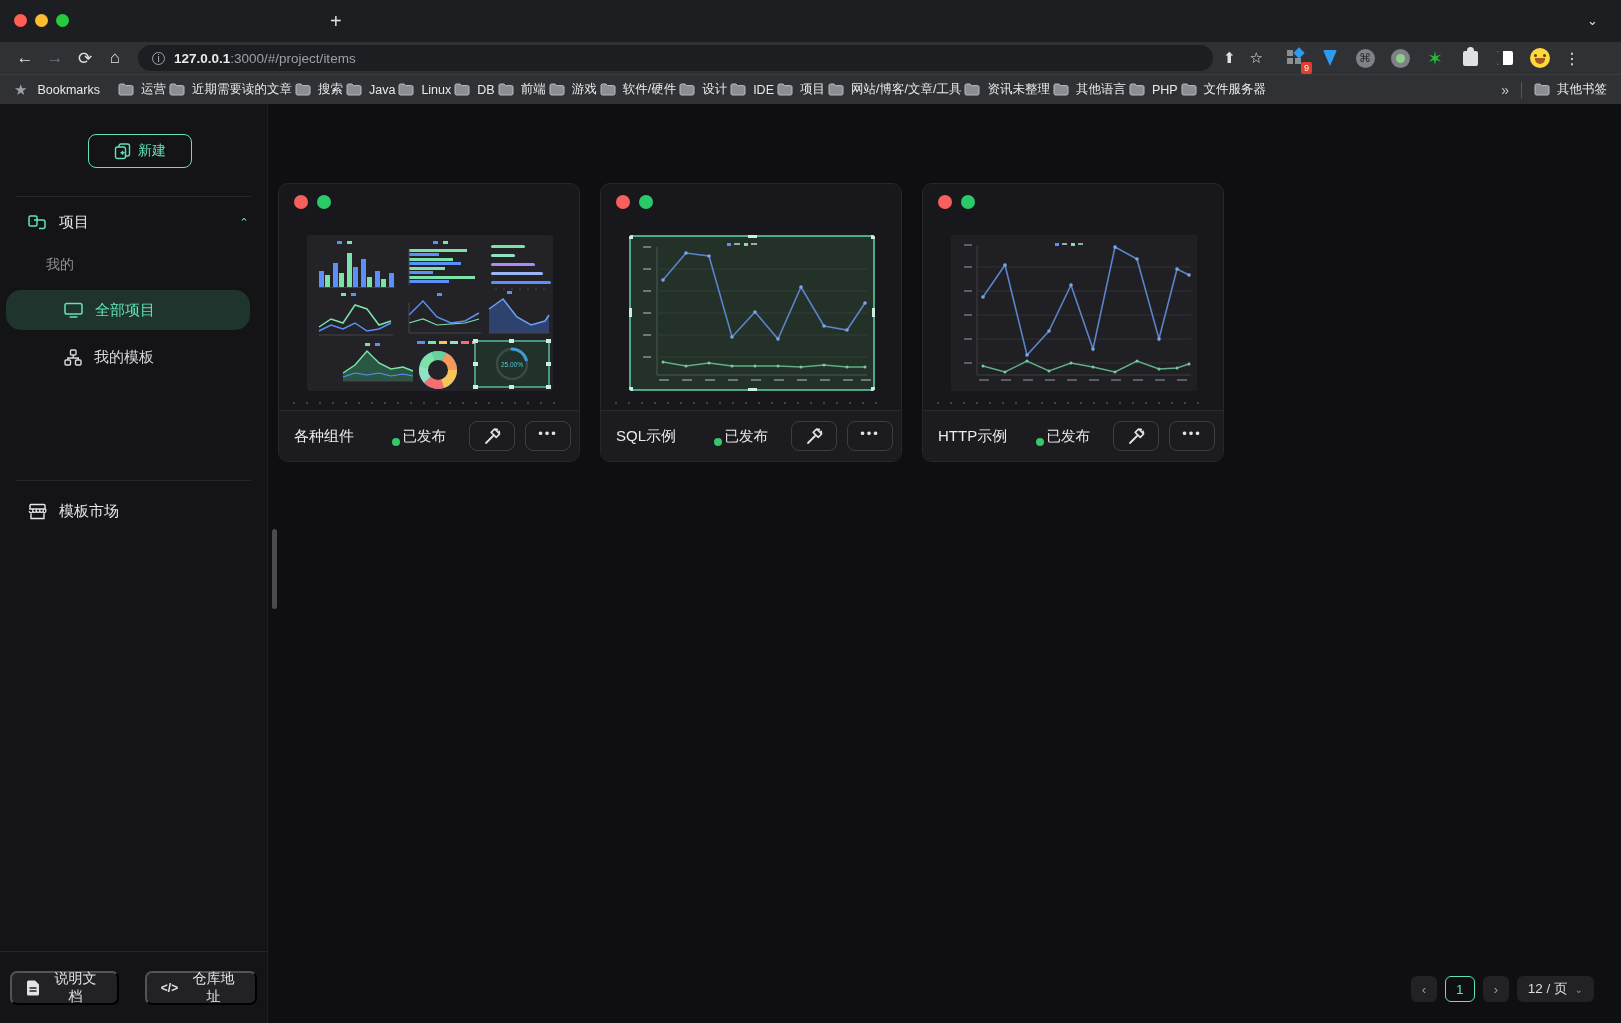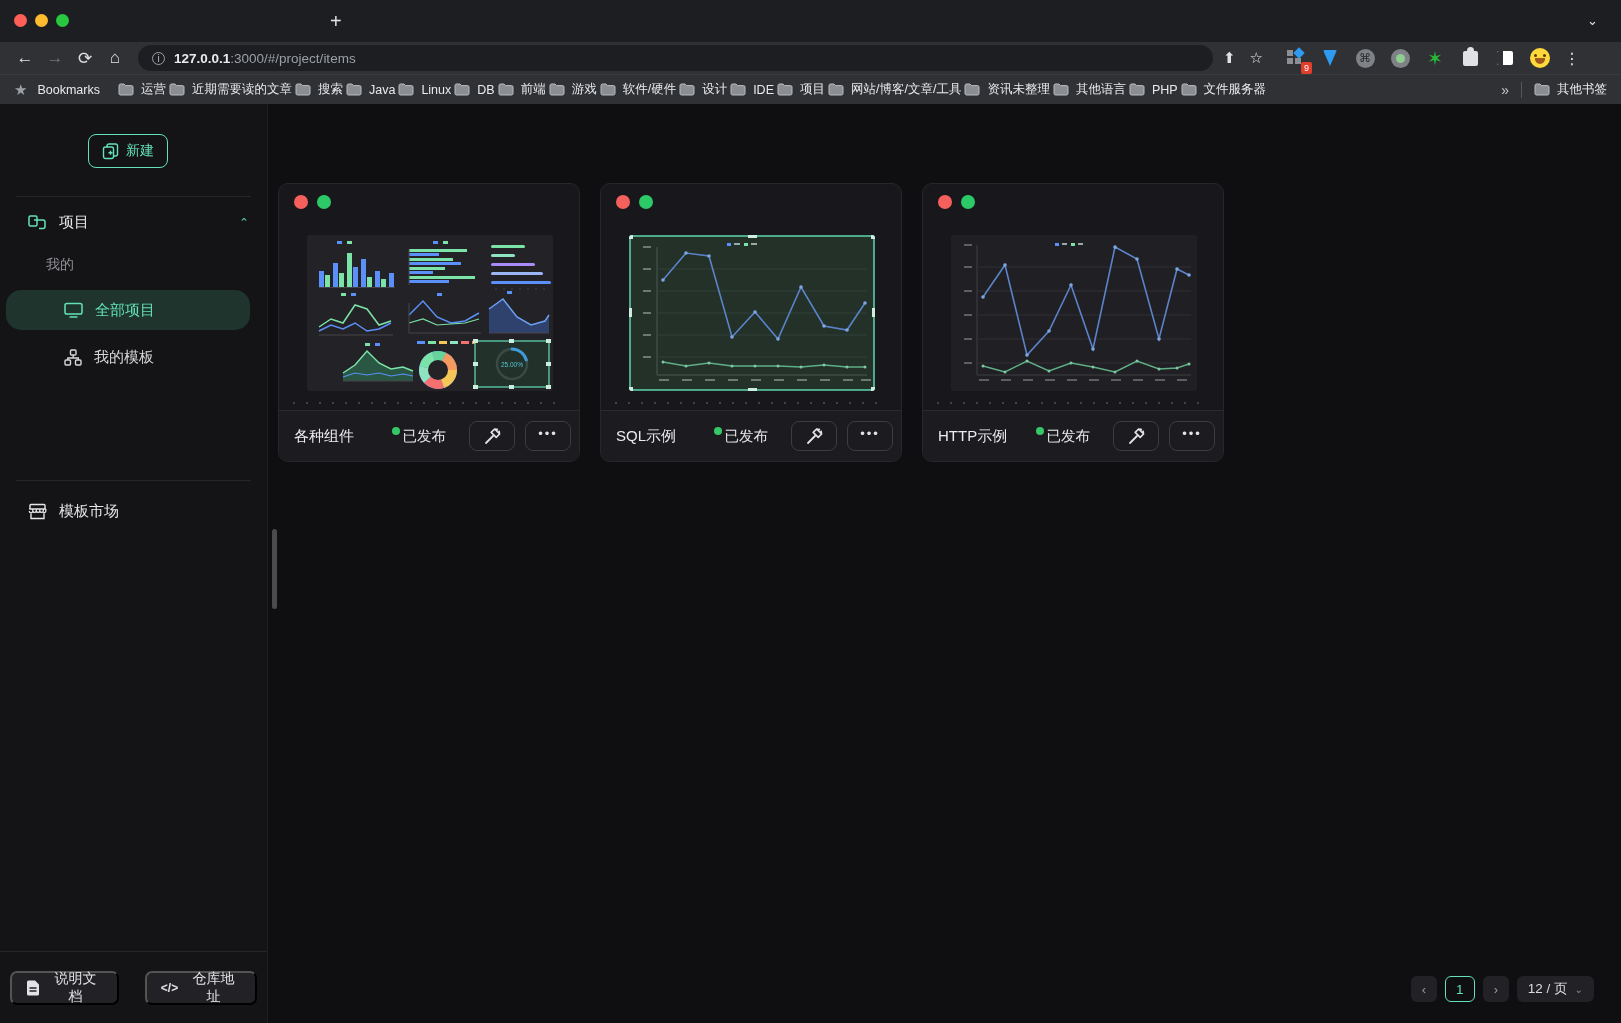--- a/index.html
+++ b/index.html
@@ -62,21 +62,21 @@
   .bm-item { display:flex; align-items:center; gap:7px; white-space:nowrap; }
   .bm-item svg { flex:none; }
   .bm-label { color:#e8eaed; font-size:12.5px; }
   .bm-right { display:flex; align-items:center; gap:12px; margin-left:10px; }
   .bm-more { color:#c8cacd; font-size:14px; }
   .bm-sep { width:1px; height:16px; background:#55575b; }
 
   
   .app { position:absolute; top:104px; left:0; right:0; bottom:0; background:#0f0f12; }
   .sidebar { position:absolute; left:0; top:0; bottom:0; width:268px; background:#141417; border-right:1px solid #1f1f23; }
-  .btn-new { position:absolute; left:88px; top:30px; width:80px; height:34px; border:1px solid #63e2b7;
+  .btn-new { position:absolute; left:88px; top:30px; width:104px; height:34px; border:1px solid #63e2b7;
     border-radius:8px; background:transparent; color:#63e2b7; font-size:14px; display:flex;
     align-items:center; justify-content:center; gap:7px; }
   .side-divider { position:absolute; left:16px; right:16px; height:1px; background:#26262a; }
   .group-row { position:absolute; left:28px; right:18px; top:103px; height:30px; display:flex; align-items:center; gap:12px; }
   .group-row .g-ic { color:#63e2b7; display:flex; }
   .group-row .g-label { color:#e6e6e9; font-size:15px; flex:1; }
   .group-row .g-chev { color:#63e2b7; font-size:12px; transform:scaleY(.9); }
   .sub-label { position:absolute; left:46px; top:152px; color:#8f9094; font-size:14px; }
   .side-item { position:absolute; left:6px; right:17px; height:40px; border-radius:15px; display:flex;
     align-items:center; padding-left:58px; gap:12px; color:#d8d8db; font-size:15px; }
@@ -110,21 +110,21 @@
   .card-dots { position:absolute; left:15px; top:11px; display:flex; gap:9px; }
   .card-dots i { width:14px; height:14px; border-radius:50%; }
   .cd-red{ background:#f6605c; } .cd-green{ background:#2cc968; }
   .thumb { position:absolute; left:28px; top:51px; width:246px; height:156px; border-radius:3px; overflow:hidden; }
   .thumb.plain { background:#232327; }
   .dotted-strip { position:absolute; left:14px; right:14px; top:218px; height:2px;
     background:repeating-linear-gradient(90deg,#424247 0 2px,transparent 2px 13px); }
   .card-footer { position:absolute; left:0; right:0; bottom:0; height:51px; border-top:1px solid #2a2a2f;
     background:#1c1c20; border-radius:0 0 10px 10px; display:flex; align-items:center; padding:0 8px 0 15px; }
   .card-name { color:#ececef; font-size:15px; flex:1; }
-  .status { display:flex; align-items:flex-start; gap:3px; margin-right:13px; }
+  .status { display:flex; align-items:flex-end; gap:3px; margin-right:13px; }
   .status i { width:8px; height:8px; border-radius:50%; background:#36c766; }
   .status span { color:#e7e7ea; font-size:14.5px; }
   .mini-btn { width:46px; height:30px; border:1px solid #3c3c41; border-radius:8px; background:transparent;
     color:#e3e3e6; display:flex; align-items:center; justify-content:center; margin-left:10px; }
   .mini-btn .dots { letter-spacing:2px; font-size:13px; margin-top:-5px; }
 
   .pagination { position:absolute; right:27px; bottom:21px; display:flex; align-items:center; gap:8px; }
   .pg-btn { width:26px; height:26px; border-radius:6px; background:#222226; color:#9a9a9e; font-size:13px;
     display:flex; align-items:center; justify-content:center; }
   .pg-page { width:30px; height:26px; border-radius:6px; border:1px solid #63e2b7; color:#63e2b7;

